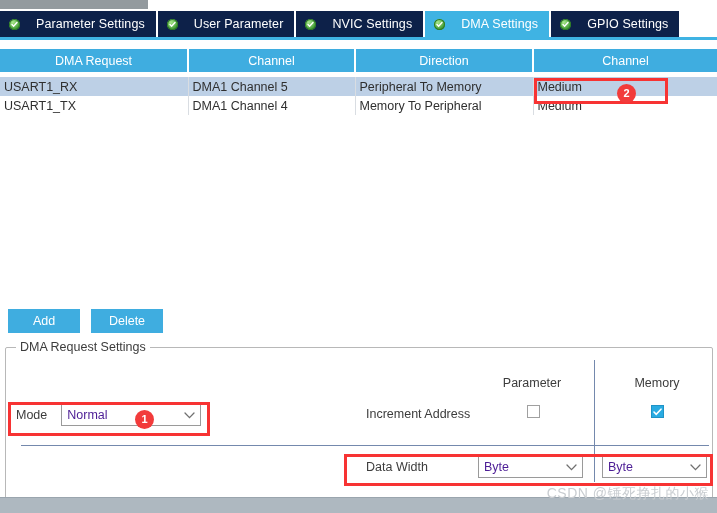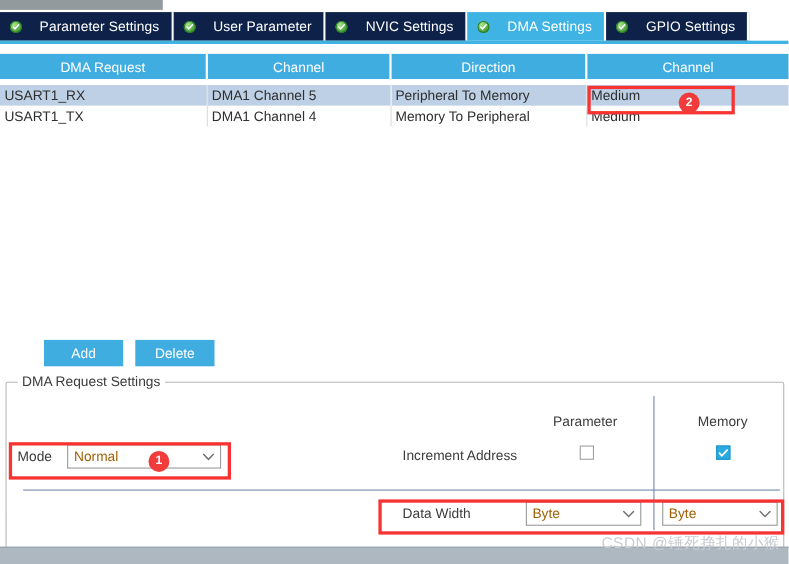--- a/index.html
+++ b/index.html
@@ -104,21 +104,20 @@
     background: #ffffff;
     border: none;
   }
 
   
   #btn-row {
     position: absolute;
     left: 8px; top: 309px;
     display: flex;
     gap: 11px;
-    margin-left: 32px;
   }
   .flatbtn {
     width: 72px; height: 24px;
     background: #3fade0;
     color: #ffffff;
     border: none;
     font-family: "Liberation Sans", sans-serif;
     font-size: 12.5px;
     cursor: pointer;
     padding: 0;
@@ -181,21 +180,21 @@
     position: relative;
     height: 22px;
     background: #ffffff;
     border: 1px solid #9a9a9a;
     display: flex;
     align-items: center;
     cursor: pointer;
   }
   .combo-value {
     font-size: 12.5px;
-    color: #a16207;
+    color: #4c1d95;
     padding-left: 5px;
     flex: 1 1 auto;
     white-space: nowrap;
     overflow: hidden;
   }
   .combo-arrow {
     width: 22px;
     display: flex;
     align-items: center;
     justify-content: center;

